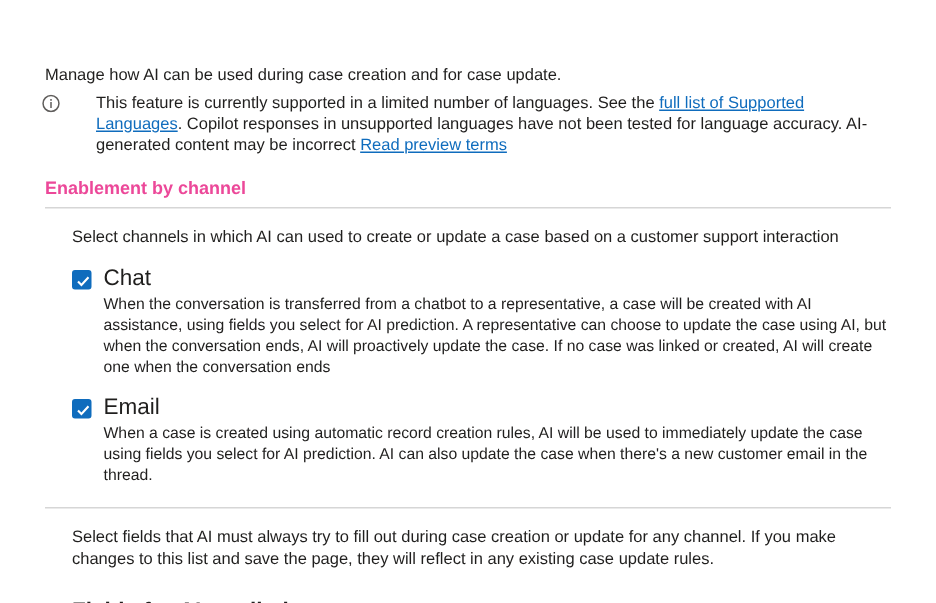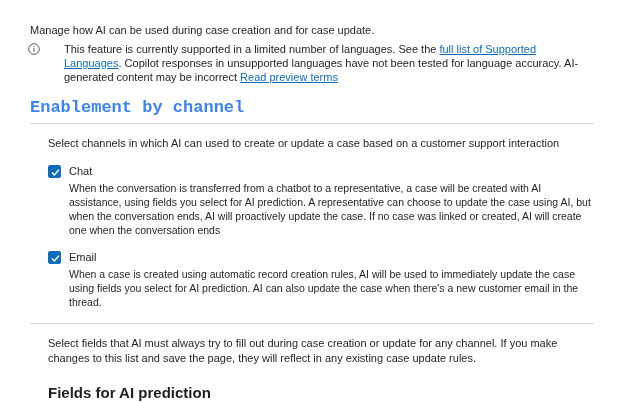--- a/index.html
+++ b/index.html
@@ -14,20 +14,21 @@
     font-size: 11px;
     color: #201f1e;
     overflow: hidden;
   }
   .page {
     position: relative;
     width: 624px;
     height: 328px;
     box-sizing: border-box;
     padding: 16px;
+    margin-top: 20px;
   }
   .intro {
     padding: 7px 14px 0 14px;
     font-size: 11px;
     color: #201f1e;
     line-height: 14px;
   }
   .notice {
     display: flex;
     align-items: flex-start;
@@ -51,25 +52,24 @@
   a.link {
     color: #0f6cbd;
     text-decoration: underline;
     cursor: pointer;
   }
   .section {
     margin-top: 14px;
     padding: 0 14px;
   }
   .section-title {
-    font-size: 17px;
+    font-size: 12px;
     font-weight: bold;
-    color: #3b82f6;
+    color: #ec4899;
     padding-bottom: 6px;
-    font-family: Liberation Mono, monospace;
   }
   .divider {
     height: 1px;
     background: #d6d6d6;
     margin: 0 0 0 0;
   }
   .section-body {
     padding: 12px 0 0 18px;
   }
   .section-desc {
@@ -97,21 +97,21 @@
   }
   .checkbox svg {
     position: absolute;
     left: 1px;
     top: 1px;
   }
   .check-content {
     flex: 1 1 auto;
   }
   .check-label {
-    font-size: 11px;
+    font-size: 15px;
     color: #201f1e;
     line-height: 14px;
   }
   .check-desc {
     font-size: 10.5px;
     color: #201f1e;
     line-height: 14px;
     margin-top: 3px;
     max-width: 560px;
   }

